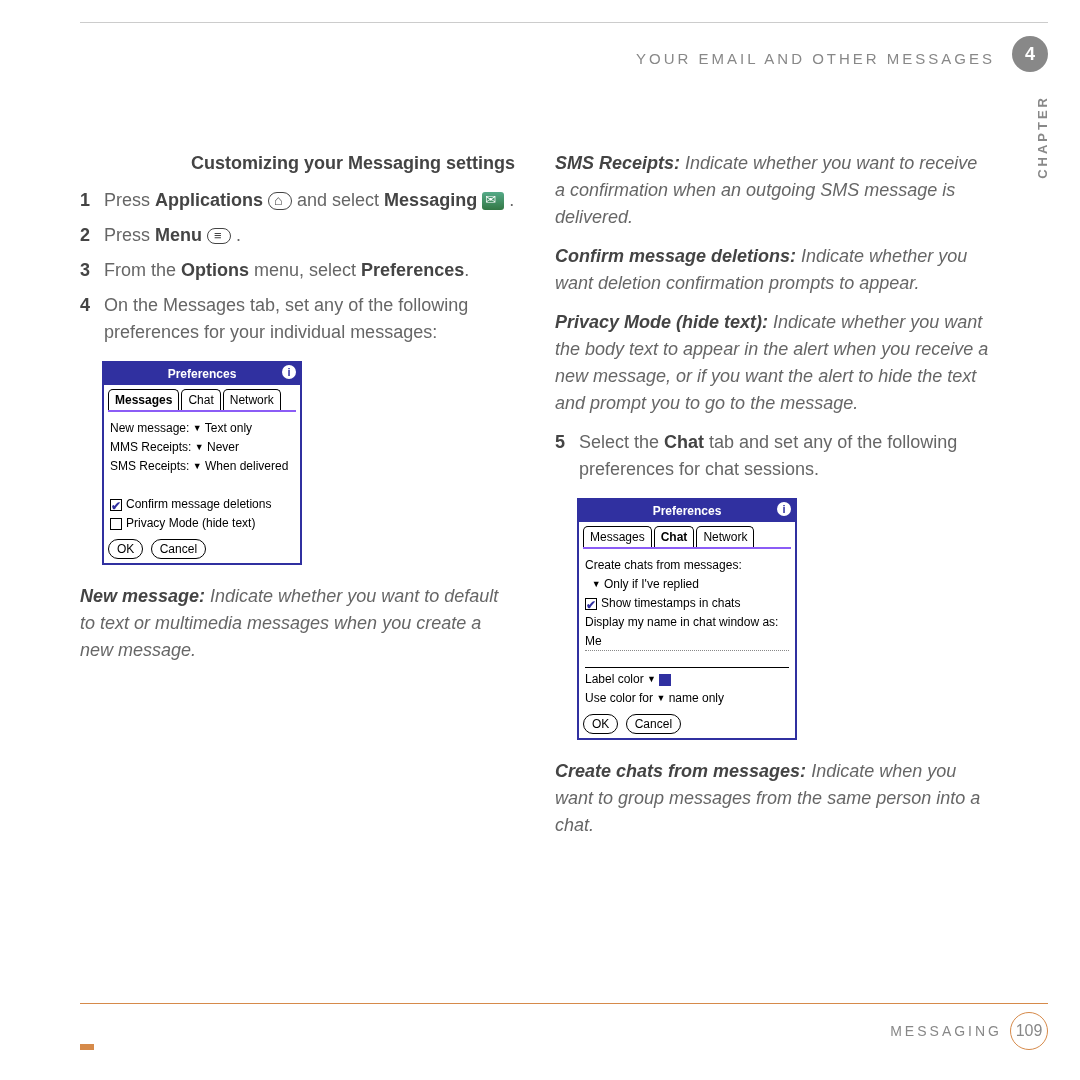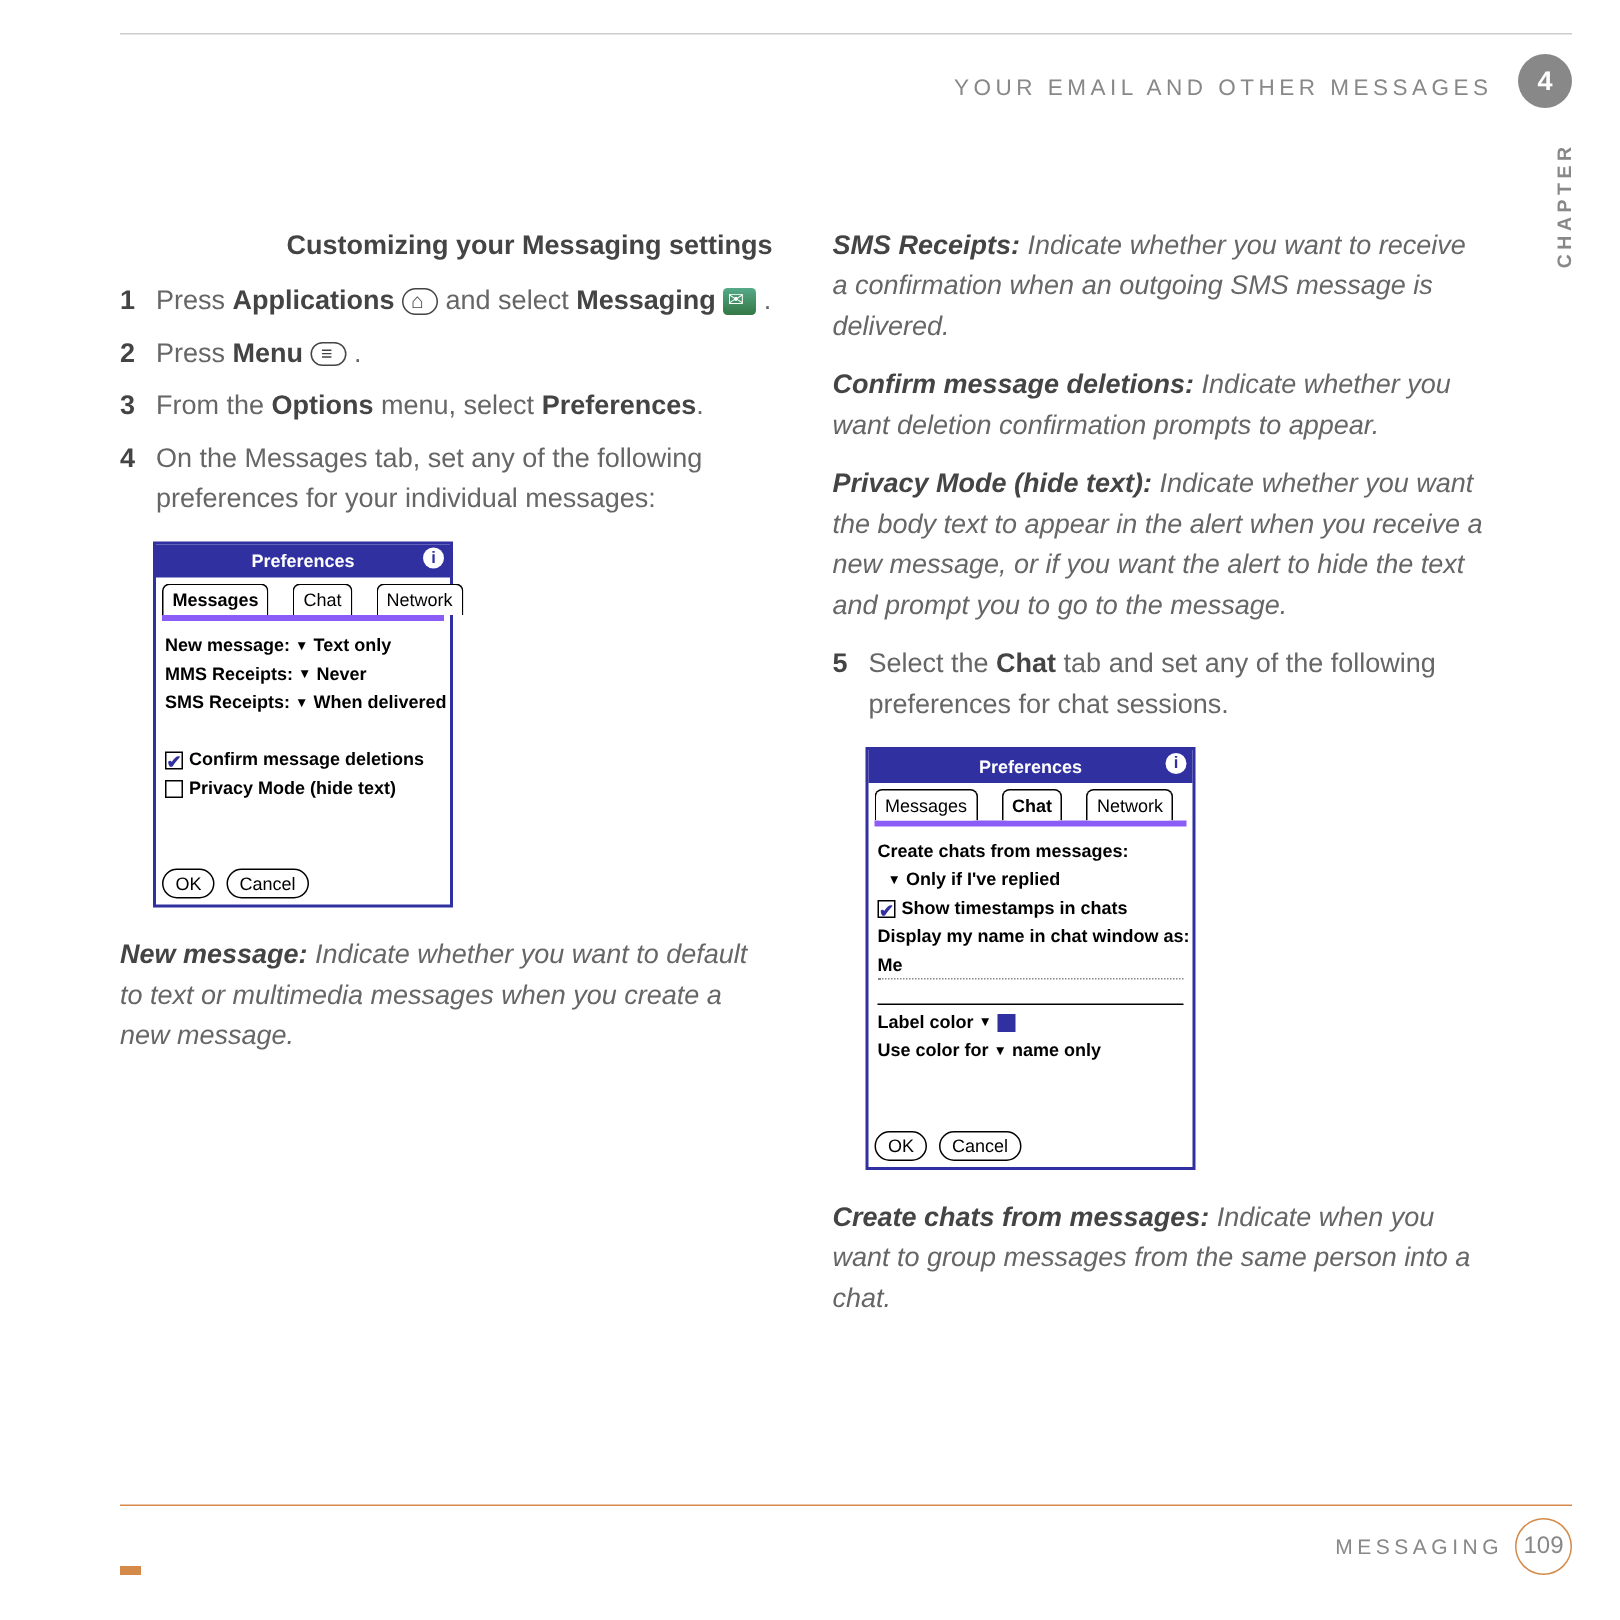--- a/index.html
+++ b/index.html
@@ -129,36 +129,36 @@
     text-align: center;
     padding: 2px 0;
     position: relative;
   }
   .prefs .titlebar .info {
     position: absolute; right: 4px; top: 2px;
     width: 14px; height: 14px; border-radius: 50%;
     background: #fff; color: #3030a0; font-weight: bold;
     font-size: 11px; display:flex; align-items:center; justify-content:center;
   }
-  .prefs .tabs { display: flex; padding: 4px 4px 0 4px; gap: 16px; }
+  .prefs .tabs { display: flex; padding: 4px 4px 0 4px; gap: 2px; }
   .prefs .tab {
     border: 1px solid #000; border-bottom: none;
     padding: 1px 6px; border-radius: 5px 5px 0 0;
     background: #fff;
   }
   .prefs .tab.active { font-weight: bold; }
   .prefs .body {
-    border-top: 4px solid #8b5cf6;
-    margin: 0 4px; padding: 6px 2px 2px 2px; font-weight: bold;
+    border-top: 2px solid #8b5cf6;
+    margin: 0 4px; padding: 6px 2px 2px 2px;
   }
   .prefs .row { margin: 1px 0; white-space: nowrap; }
   .tri { font-size: 9px; display:inline-block; vertical-align:middle; }
   .prefs .chk { display:inline-block; width:12px; height:12px; border:1px solid #000; vertical-align:middle; margin-right:4px; position:relative;}
   .prefs .chk.checked::after { content:"✔"; position:absolute; left:0; top:-3px; font-size:12px; color:#3030a0; font-weight:bold;}
-  .prefs .btns { padding: 4px; margin-top: 38px; }
+  .prefs .btns { padding: 4px; }
   .prefs .btn {
     display: inline-block; border: 1px solid #000; border-radius: 10px;
     padding: 0 8px; font-size: 12px; margin-right: 4px;
   }
   .prefs .swatch { display:inline-block; width:12px; height:12px; background:#3030a0; vertical-align:middle;}
   .prefs .dotted { border-bottom: 1px dotted #888; }
 
   .prefs2 { width: 220px; }
   .prefs2 .body { font-size: 12px; }
 

